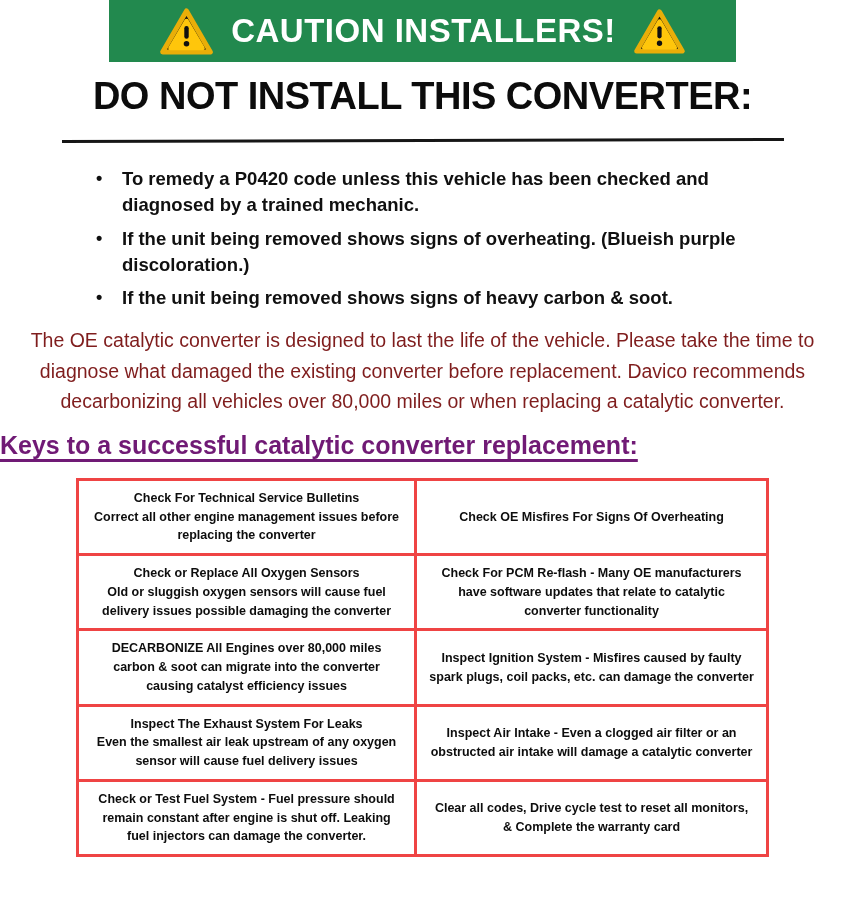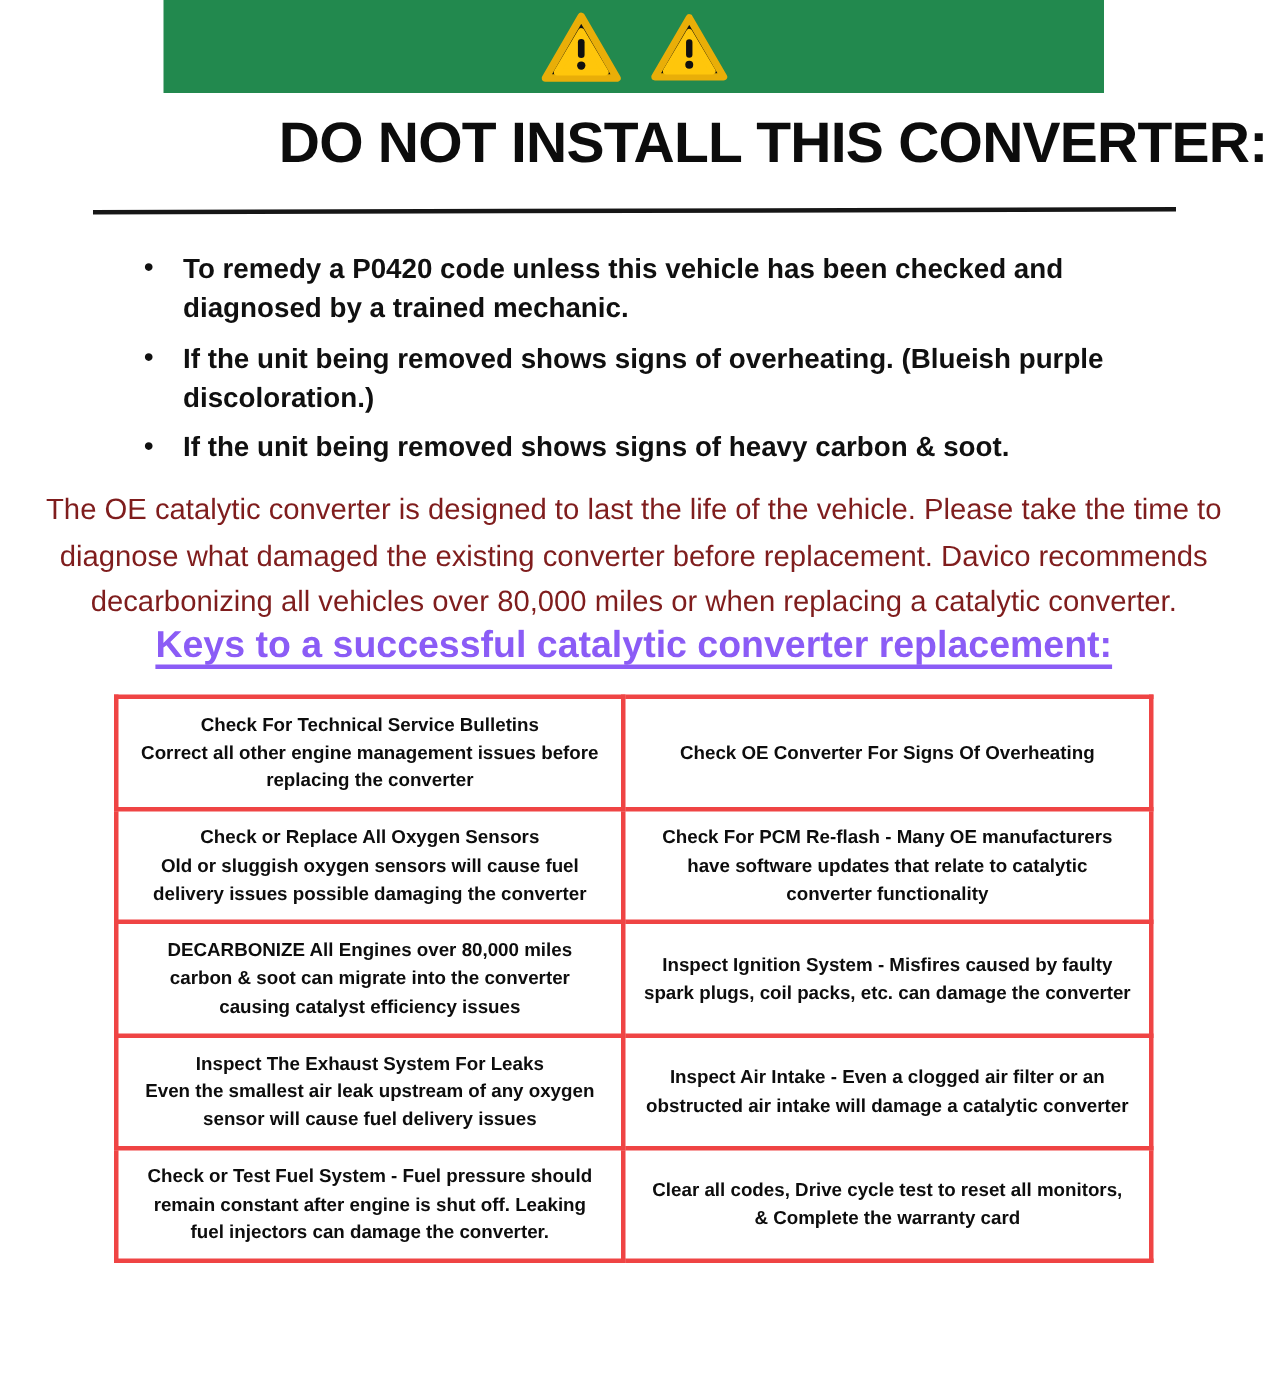--- a/index.html
+++ b/index.html
@@ -29,21 +29,21 @@
     font-size: 33px;
     font-weight: 800;
     letter-spacing: 0.5px;
     white-space: nowrap;
   }
   .tri { display: inline-flex; line-height: 0; }
 
   
   .headline {
     margin-top: 13px;
-    text-align: right;
+    text-align: center;
     font-size: 38px;
     font-weight: 800;
     letter-spacing: -0.5px;
     color: #0c0c0c;
   }
 
   
   .divider {
     width: 722px;
     height: 3px;
@@ -81,24 +81,24 @@
     width: 816px;
     text-align: center;
     font-size: 19.5px;
     font-weight: 400;
     line-height: 1.55;
     color: #7f1d1d;
   }
 
   
   .keys-heading {
-    text-align: center;
+    margin-top: 15px;
     font-size: 25px;
     font-weight: 800;
-    color: #8b5cf6;
+    color: #701a75;
     text-decoration: underline;
     text-decoration-thickness: 2.5px;
     text-underline-offset: 5px;
   }
 
   
   .keys-table {
     width: 693px;
     margin: 18px auto 0 auto;
     border-collapse: collapse;
@@ -126,20 +126,21 @@
 
   <header class="banner">
     <span class="tri">
       <svg width="57" height="51" viewBox="0 0 100 92" aria-hidden="true">
         <path d="M50 9 L93 83 L7 83 Z" fill="#101010" stroke="#E9AE08" stroke-width="9" stroke-linejoin="round"></path>
         <path d="M50 27 L79 76 L21 76 Z" fill="#FFC60B" stroke="#FFC60B" stroke-width="8" stroke-linejoin="round"></path>
         <rect x="46" y="36" width="8" height="23" rx="4" fill="#101010"></rect>
         <circle cx="50" cy="68" r="5" fill="#101010"></circle>
       </svg>
     </span>
+    <h1>CAUTION INSTALLERS!</h1>
     <span class="tri">
       <svg width="55" height="49" viewBox="0 0 100 92" aria-hidden="true">
         <path d="M50 9 L93 83 L7 83 Z" fill="#101010" stroke="#E9AE08" stroke-width="9" stroke-linejoin="round"></path>
         <path d="M50 27 L79 76 L21 76 Z" fill="#FFC60B" stroke="#FFC60B" stroke-width="8" stroke-linejoin="round"></path>
         <rect x="46" y="36" width="8" height="23" rx="4" fill="#101010"></rect>
         <circle cx="50" cy="68" r="5" fill="#101010"></circle>
       </svg>
     </span>
   </header>
 
@@ -155,21 +156,21 @@
 
   <p class="paragraph">The OE catalytic converter is designed to last the life of the vehicle. Please take the time to diagnose what damaged the existing converter before replacement. Davico recommends decarbonizing all vehicles over 80,000 miles or when replacing a catalytic converter.</p>
 
   <h3 class="keys-heading">Keys to a successful catalytic converter replacement:</h3>
 
   <table class="keys-table">
     <tbody>
       <tr>
         <td class="col-left">Check For Technical Service Bulletins
 Correct all other engine management issues before replacing the converter</td>
-        <td class="col-right">Check OE Converter For Signs Of Overheating</td>
+        <td class="col-right">Check OE Misfires For Signs Of Overheating</td>
       </tr>
       <tr>
         <td class="col-left">Check or Replace All Oxygen Sensors
 Old or sluggish oxygen sensors will cause fuel delivery issues possible damaging the converter</td>
         <td class="col-right">Check For PCM Re-flash - Many OE manufacturers have software updates that relate to catalytic converter functionality</td>
       </tr>
       <tr>
         <td class="col-left">DECARBONIZE All Engines over 80,000 miles carbon &amp; soot can migrate into the converter causing catalyst efficiency issues</td>
         <td class="col-right">Inspect Ignition System - Misfires caused by faulty spark plugs, coil packs, etc. can damage the converter</td>
       </tr>

